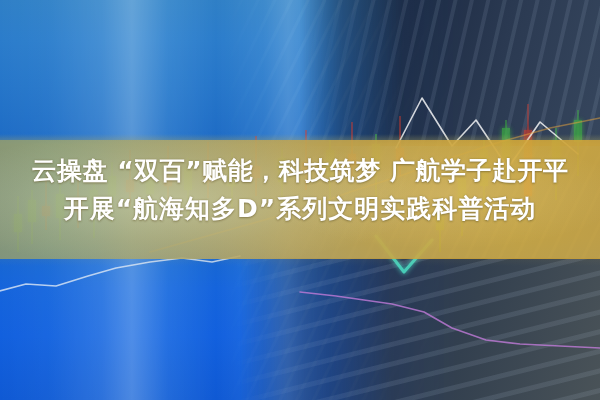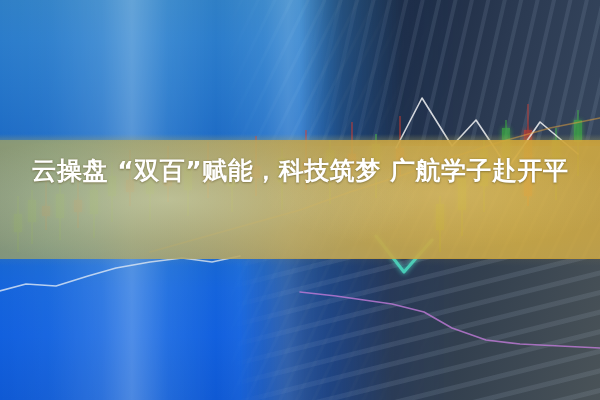--- a/index.html
+++ b/index.html
@@ -278,15 +278,16 @@
         <polyline points="376,236 404,272 432,240" fill="none" stroke="#4ff0d0" stroke-width="3" opacity="0.8" stroke-linejoin="round" stroke-linecap="round" filter="url(#softglow)"></polyline>
       </g>
   </svg>
 
   <div class="layer" id="gold-band-soft"></div>
   <div class="layer" id="gold-band"></div>
   <div class="layer" id="gold-haze"></div>
 
   <div id="headline">
     <span class="headline-line" id="headline-line-1">云操盘 “双百”赋能，科技筑梦 广航学子赴开平</span>
+    <span class="headline-line" id="headline-line-2">开展“航海知多D”系列文明实践科普活动</span>
   </div>
 
 </div>
 
 </body></html>

